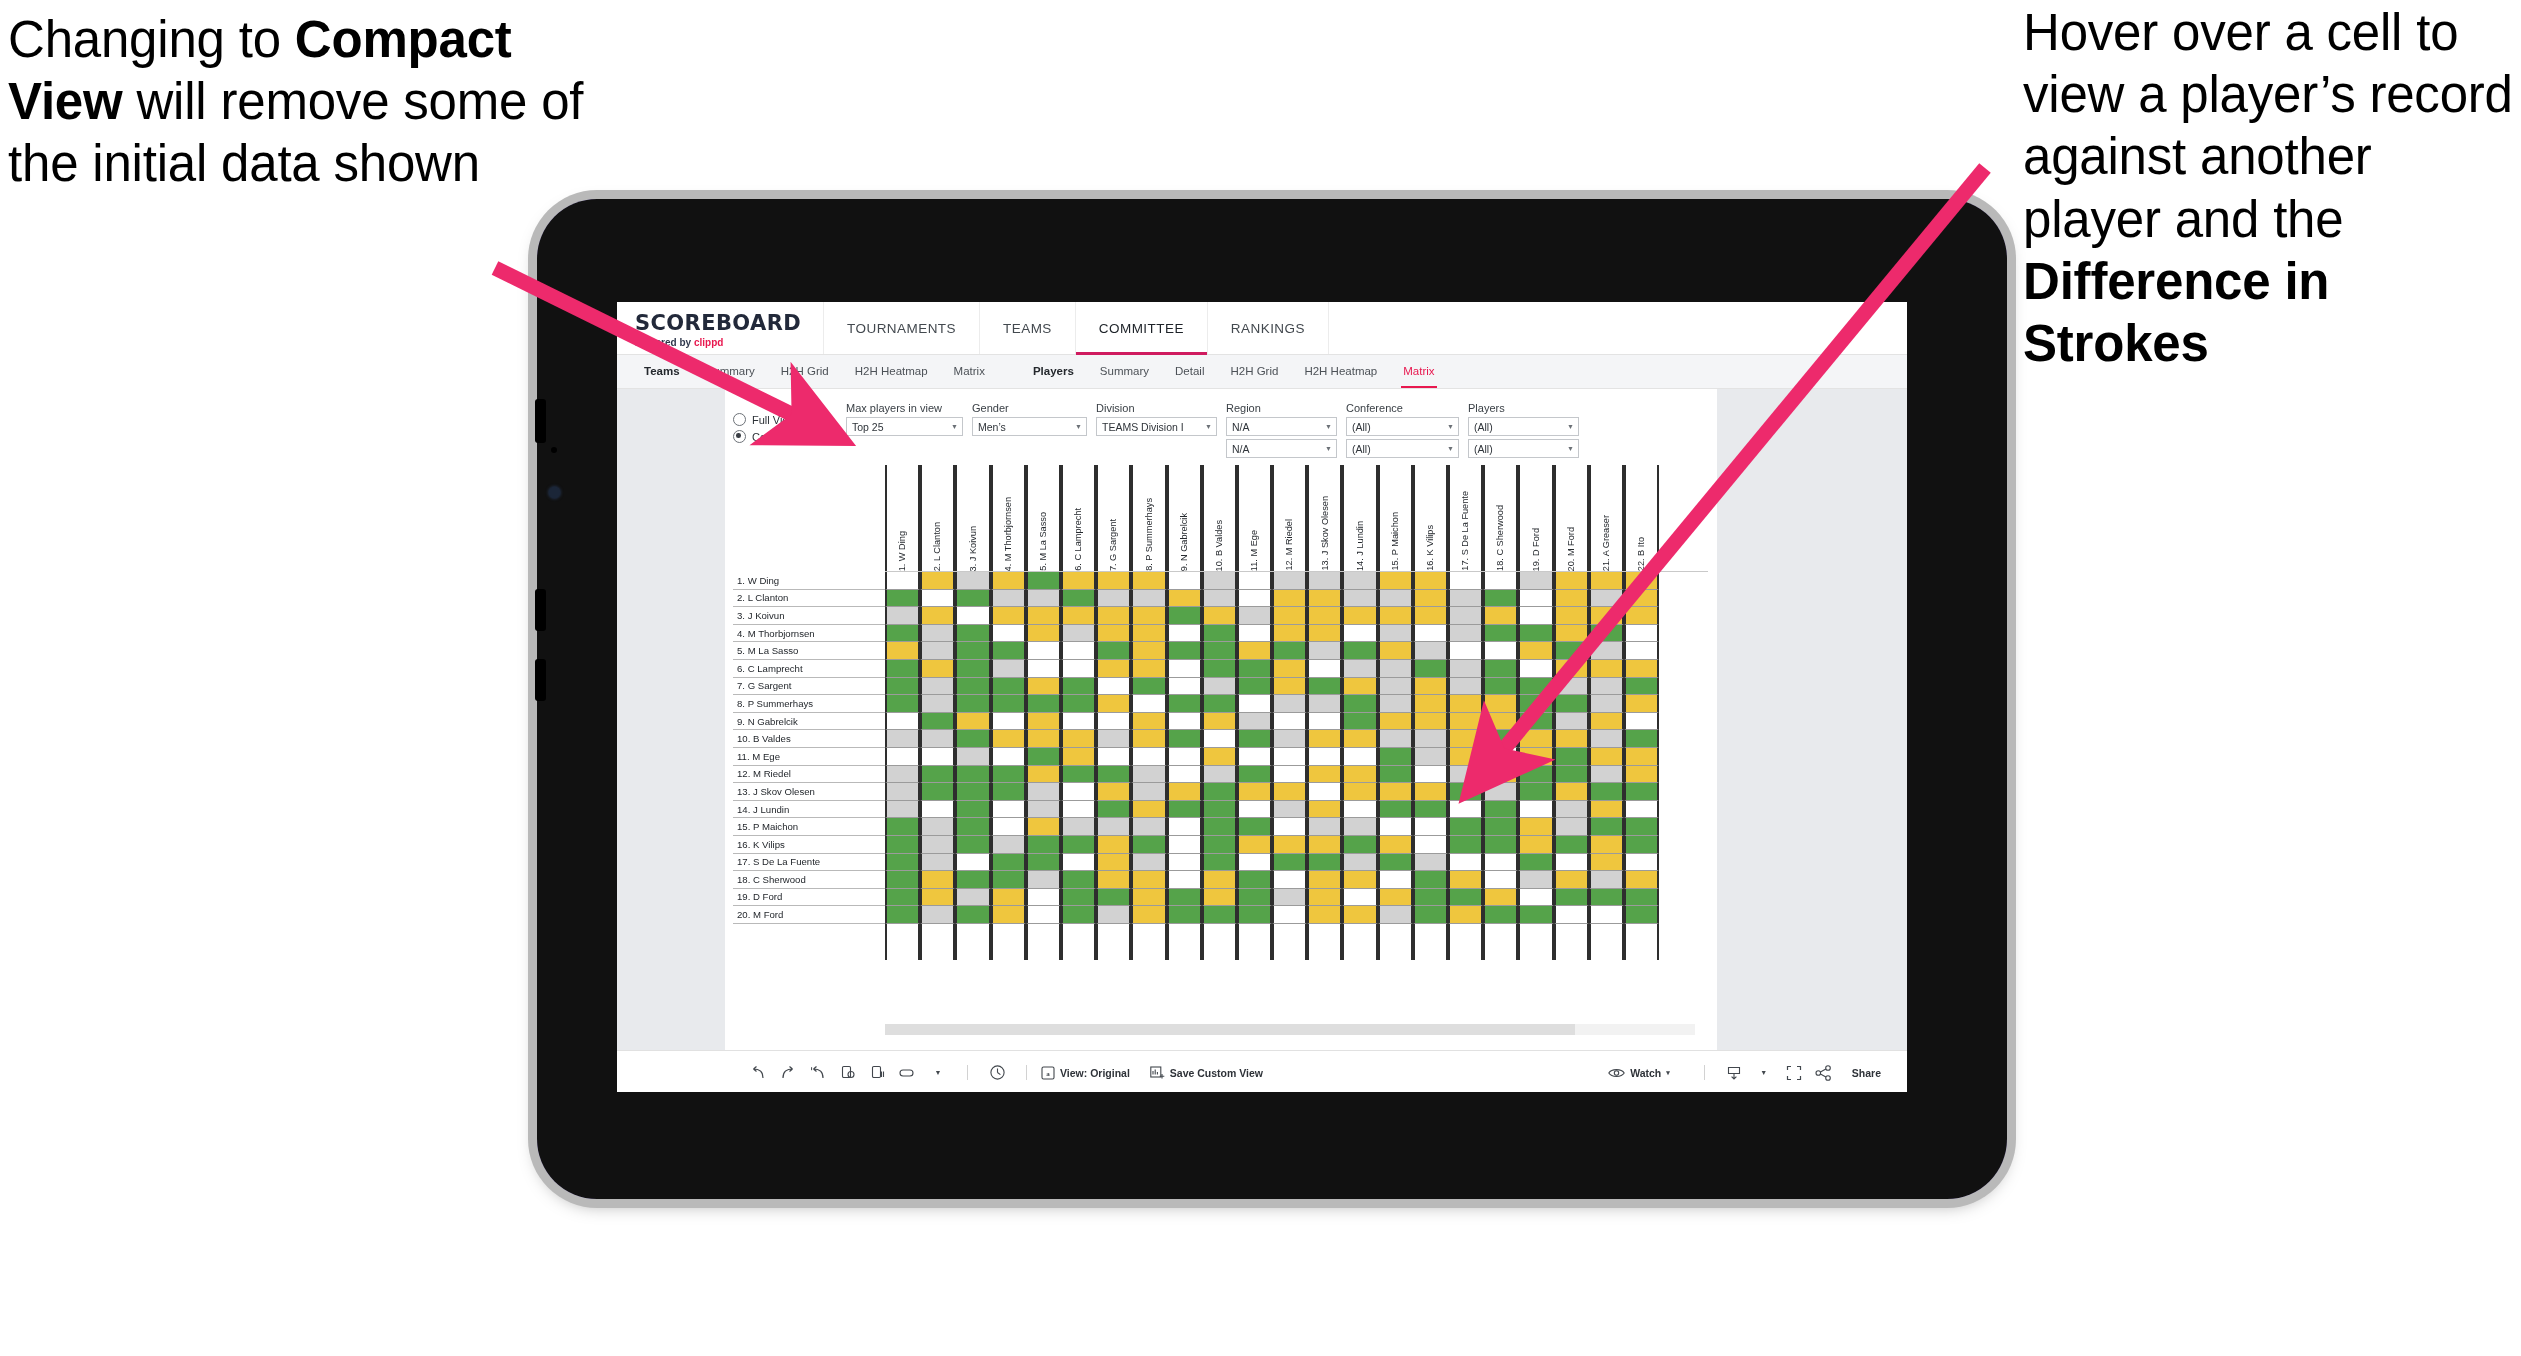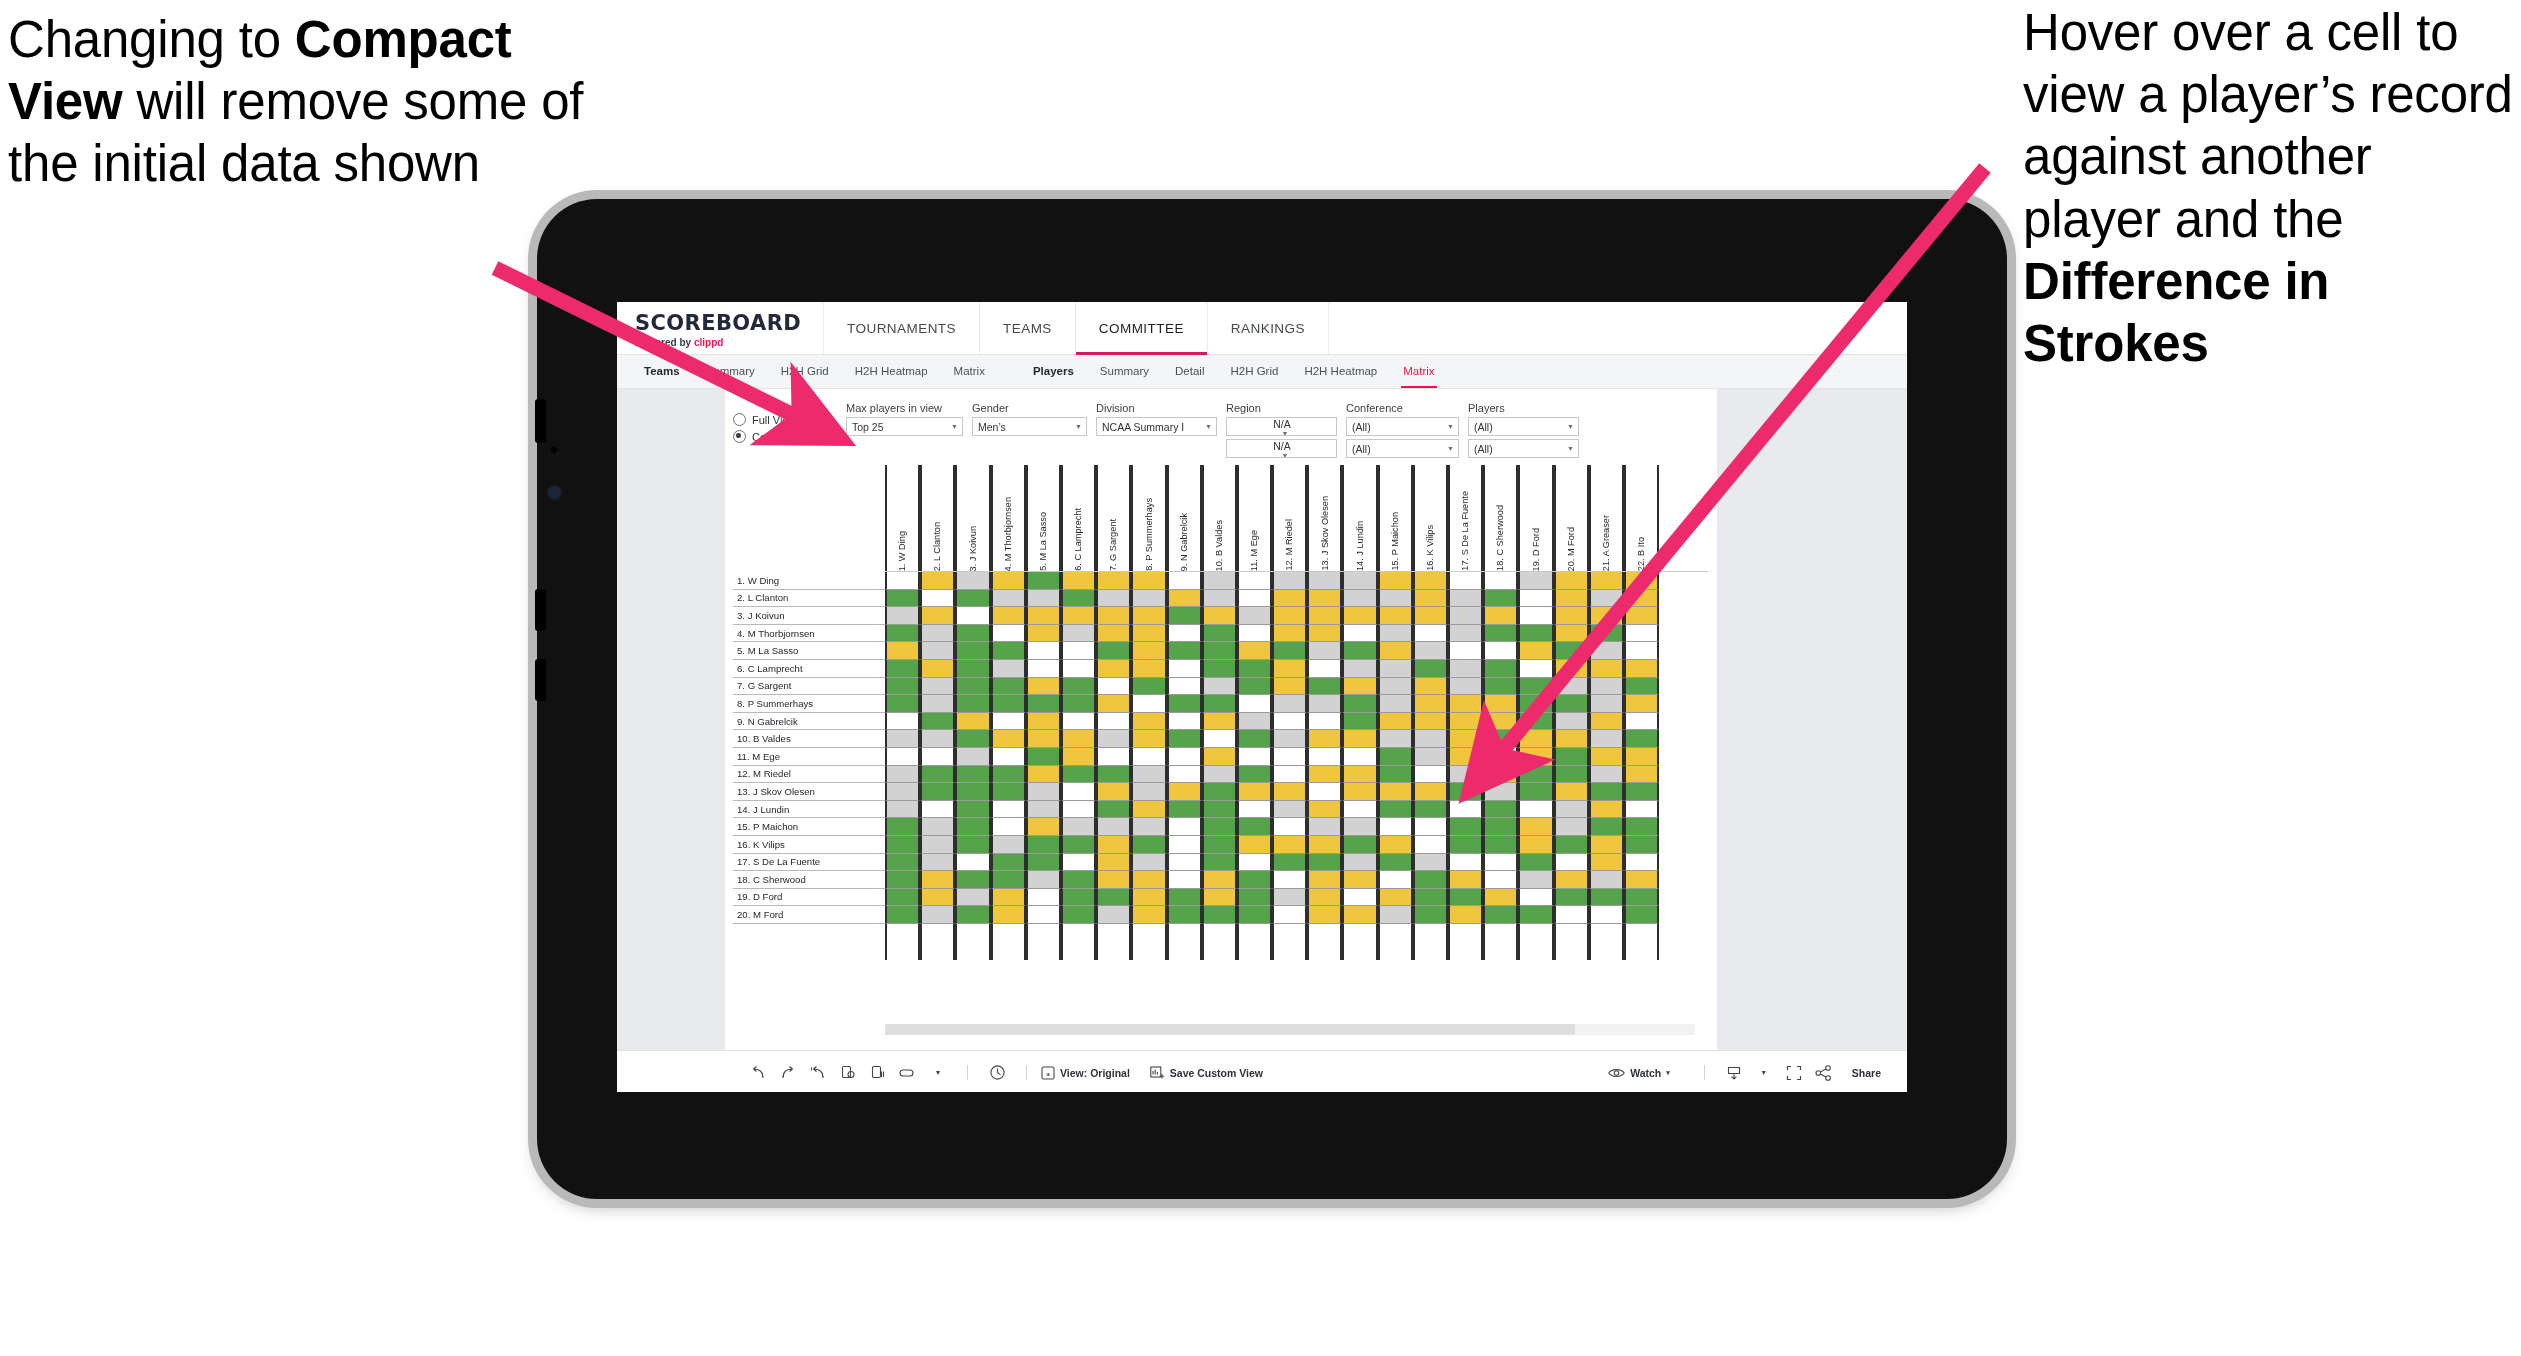--- a/index.html
+++ b/index.html
@@ -266,21 +266,21 @@
   }
   .select-box .caret {
     font-size: 7px;
     color: #6b7076;
     margin-left: 6px;
     flex: 0 0 auto;
   }
   .w-max   { width: 106px; gap: 32px; }
   .w-gen   { width: 104px; }
   .w-div   { width: 110px; }
-  .w-reg   { width: 100px; flex-direction: column; }
+  .w-reg   { width: 100px; }
   .w-conf  { width: 102px; }
   .w-play  { width: 100px; }
 
   
   #matrix {
     position: absolute;
     left: 116px;
     top: 76px;
     width: 975px;
     height: 560px;
@@ -489,21 +489,21 @@
           <div class="filter-label">Gender</div>
           <div class="select-box w-gen">
             <span>Men’s</span>
             <span class="caret">▼</span>
           </div>
         </div>
 
         <div class="filter-col">
           <div class="filter-label">Division</div>
           <div class="select-box w-div">
-            <span>NCAA Summary I</span>
+            <span>TEAMS Division I</span>
             <span class="caret">▼</span>
           </div>
         </div>
 
         <div class="filter-col">
           <div class="filter-label">Region</div>
           <div class="select-box w-reg">
             <span>N/A</span>
             <span class="caret">▼</span>
           </div>

